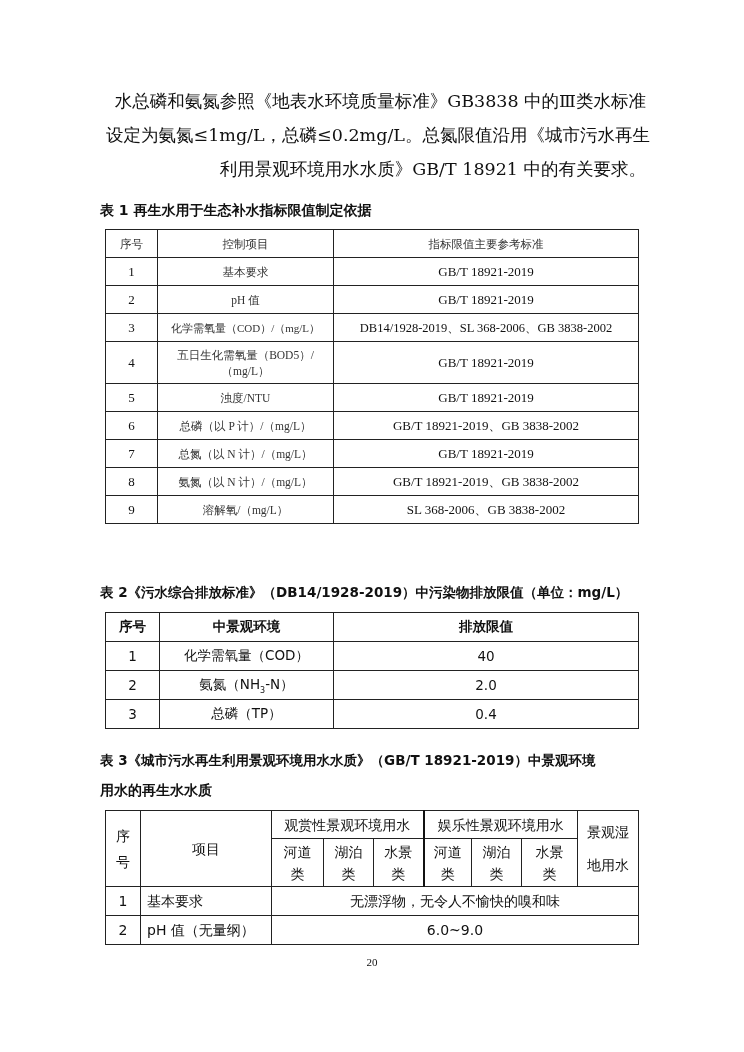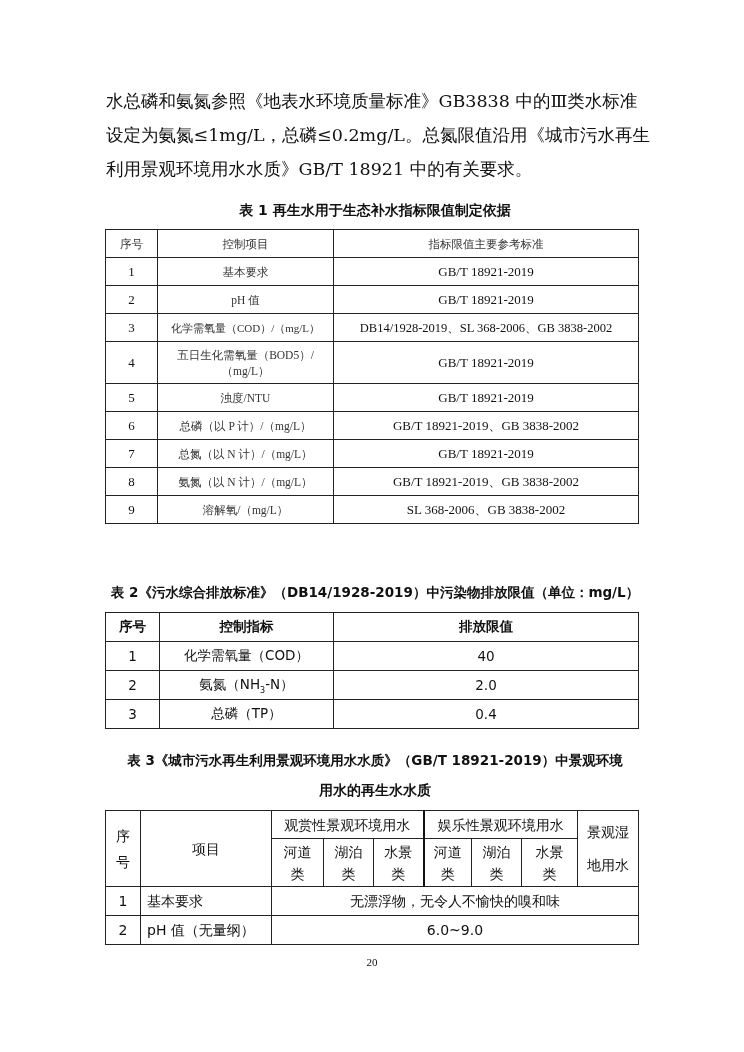--- a/index.html
+++ b/index.html
@@ -1,19 +1,19 @@
 <!DOCTYPE html>
 <html><head>
 <meta charset="utf-8">
 <style>
   html, body { margin:0; padding:0; background:#ffffff; }
   body { width:744px; height:1052px; position:relative; overflow:hidden; color:#111; font-family:"DejaVu Serif","Liberation Serif",serif; }
   .para { position:absolute; left:106px; width:540px; font-size:17.5px; line-height:34px; font-family:"DejaVu Serif","Liberation Serif",serif; }
   .para .ln { display:block; white-space:nowrap; height:34px; }
-  .cap { position:absolute; left:100px; width:550px; text-align:center; font-weight:bold; font-size:14px; font-family:"DejaVu Sans","Liberation Sans",sans-serif; white-space:nowrap; }
+  .cap { position:absolute; left:100px; width:550px; text-align:left; font-weight:bold; font-size:14px; font-family:"DejaVu Sans","Liberation Sans",sans-serif; white-space:nowrap; }
   table { position:absolute; border-collapse:collapse; table-layout:fixed; }
   td { border:1px solid #222; text-align:center; vertical-align:middle; padding:0; overflow:hidden; }
   .t1 { left:105px; top:229px; width:533px; font-size:13px; font-family:"Liberation Serif","DejaVu Serif",serif; }
   .t1 td { height:27px; line-height:16px; }
   .t1 tr.tall td { height:41px; }
   .t1 .c2 { font-size:11.5px; color:#333; }
   .t2 { left:105px; top:612px; width:533px; font-size:13.5px; font-family:"DejaVu Sans","Liberation Sans",sans-serif; }
   .t2 td { height:28px; }
   .t2 .hd td { font-weight:bold; }
   .t3 { left:105px; top:810px; width:533px; font-size:14px; font-family:"DejaVu Sans","Liberation Sans",sans-serif; }
@@ -22,21 +22,21 @@
   .t3 .r2 td { height:47px; }
   .t3 .body td { height:28px; }
   .t3 td.left { text-align:left; padding-left:6px; }
   .thickl { border-left:2px solid #111 !important; }
   .pgnum { position:absolute; top:956px; left:0; width:744px; text-align:center; font-size:11px; font-family:"Liberation Serif","DejaVu Serif",serif; }
   sub { font-size:8px; }
 </style>
 </head>
 <body>
 
-<div class="para" style="top:84px;">
+<div class="para" style="top:84px;text-align:right;">
   <span class="ln">水总磷和氨氮参照《地表水环境质量标准》GB3838 中的Ⅲ类水标准</span>
   <span class="ln">设定为氨氮≤1mg/L，总磷≤0.2mg/L。总氮限值沿用《城市污水再生</span>
   <span class="ln">利用景观环境用水水质》GB/T 18921 中的有关要求。</span>
 </div>
 
 <div class="cap" style="top:202px;">表 1 再生水用于生态补水指标限值制定依据</div>
 
 <table class="t1">
   <colgroup>
       <col style="width:52px">
@@ -104,21 +104,21 @@
 
 <table class="t2">
   <colgroup>
       <col style="width:54px">
       <col style="width:174px">
       <col style="width:305px">
     </colgroup>
   <tbody>
       <tr class="hd">
     <td>序号</td>
-    <td>控制指标</td>
+    <td>中景观环境</td>
     <td>排放限值</td>
   </tr>
   <tr>
     <td>1</td>
     <td>化学需氧量（COD）</td>
     <td>40</td>
   </tr>
   <tr>
     <td>2</td>
     <td><span>氨氮（NH</span><sub>3</sub><span>-N）</span></td>

